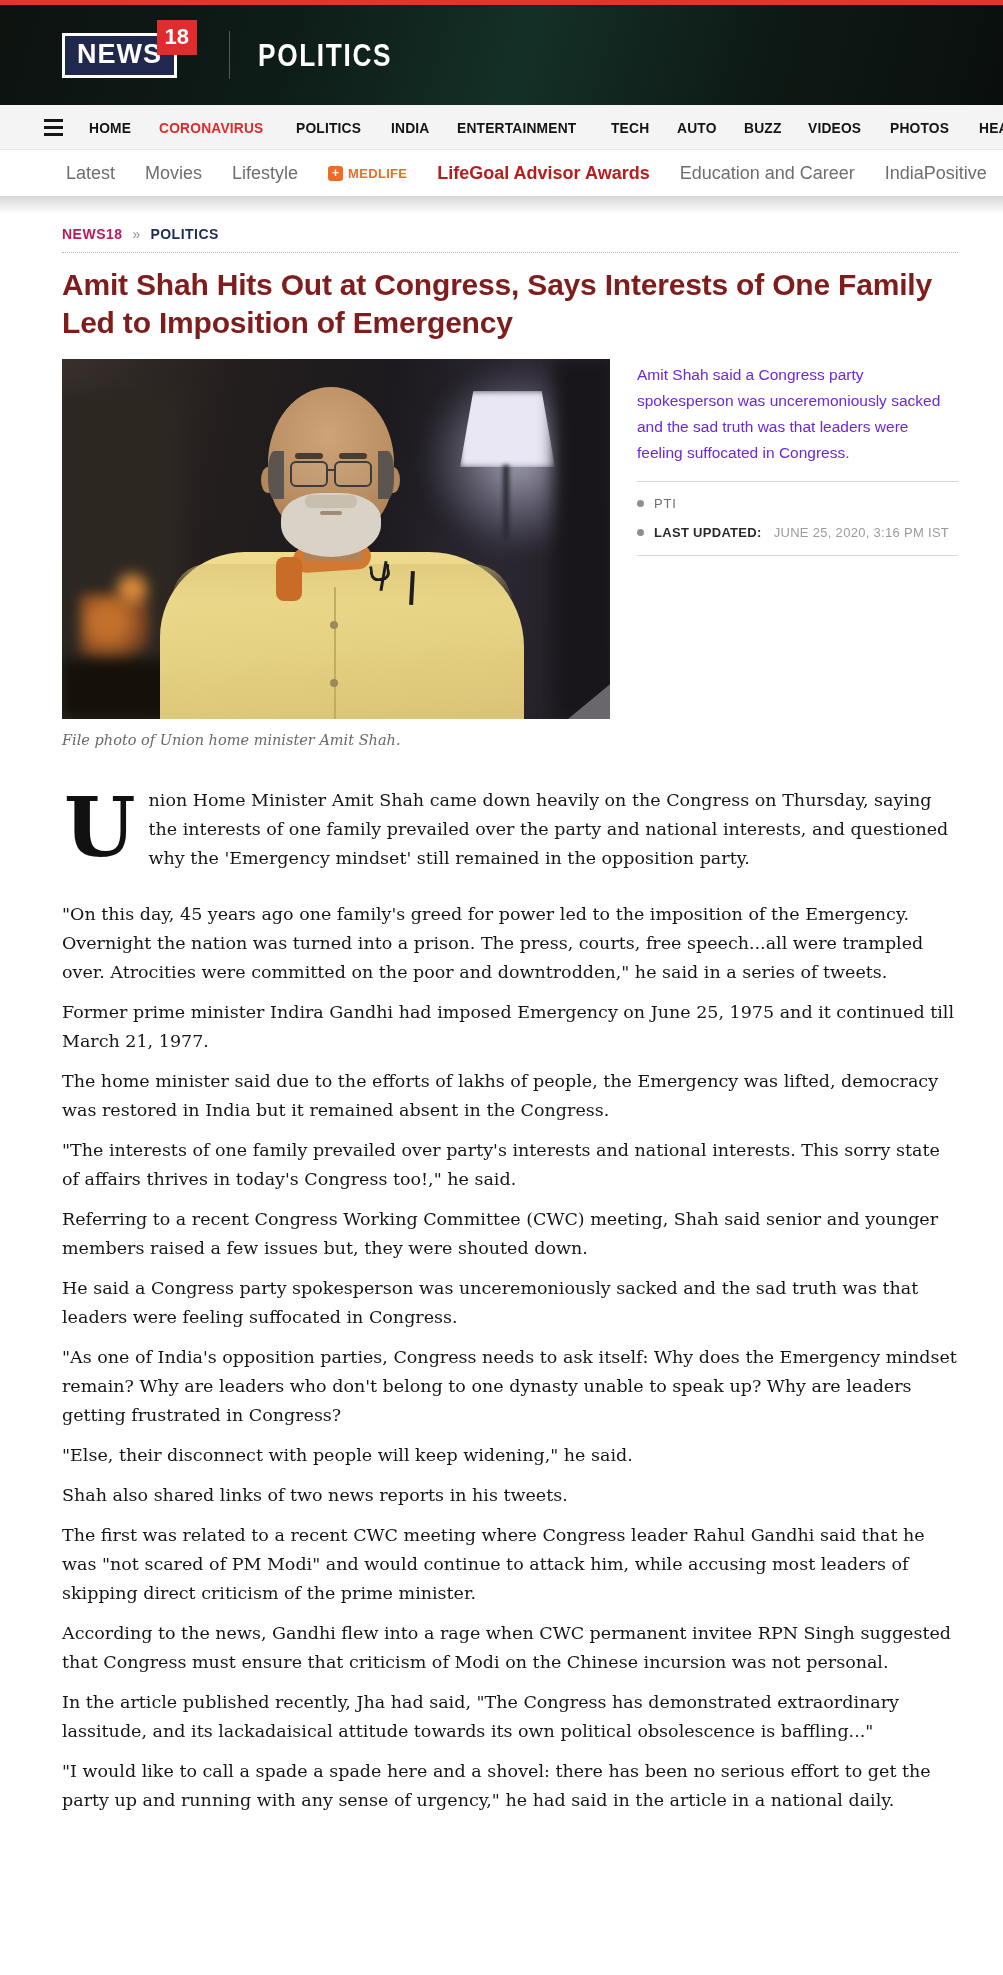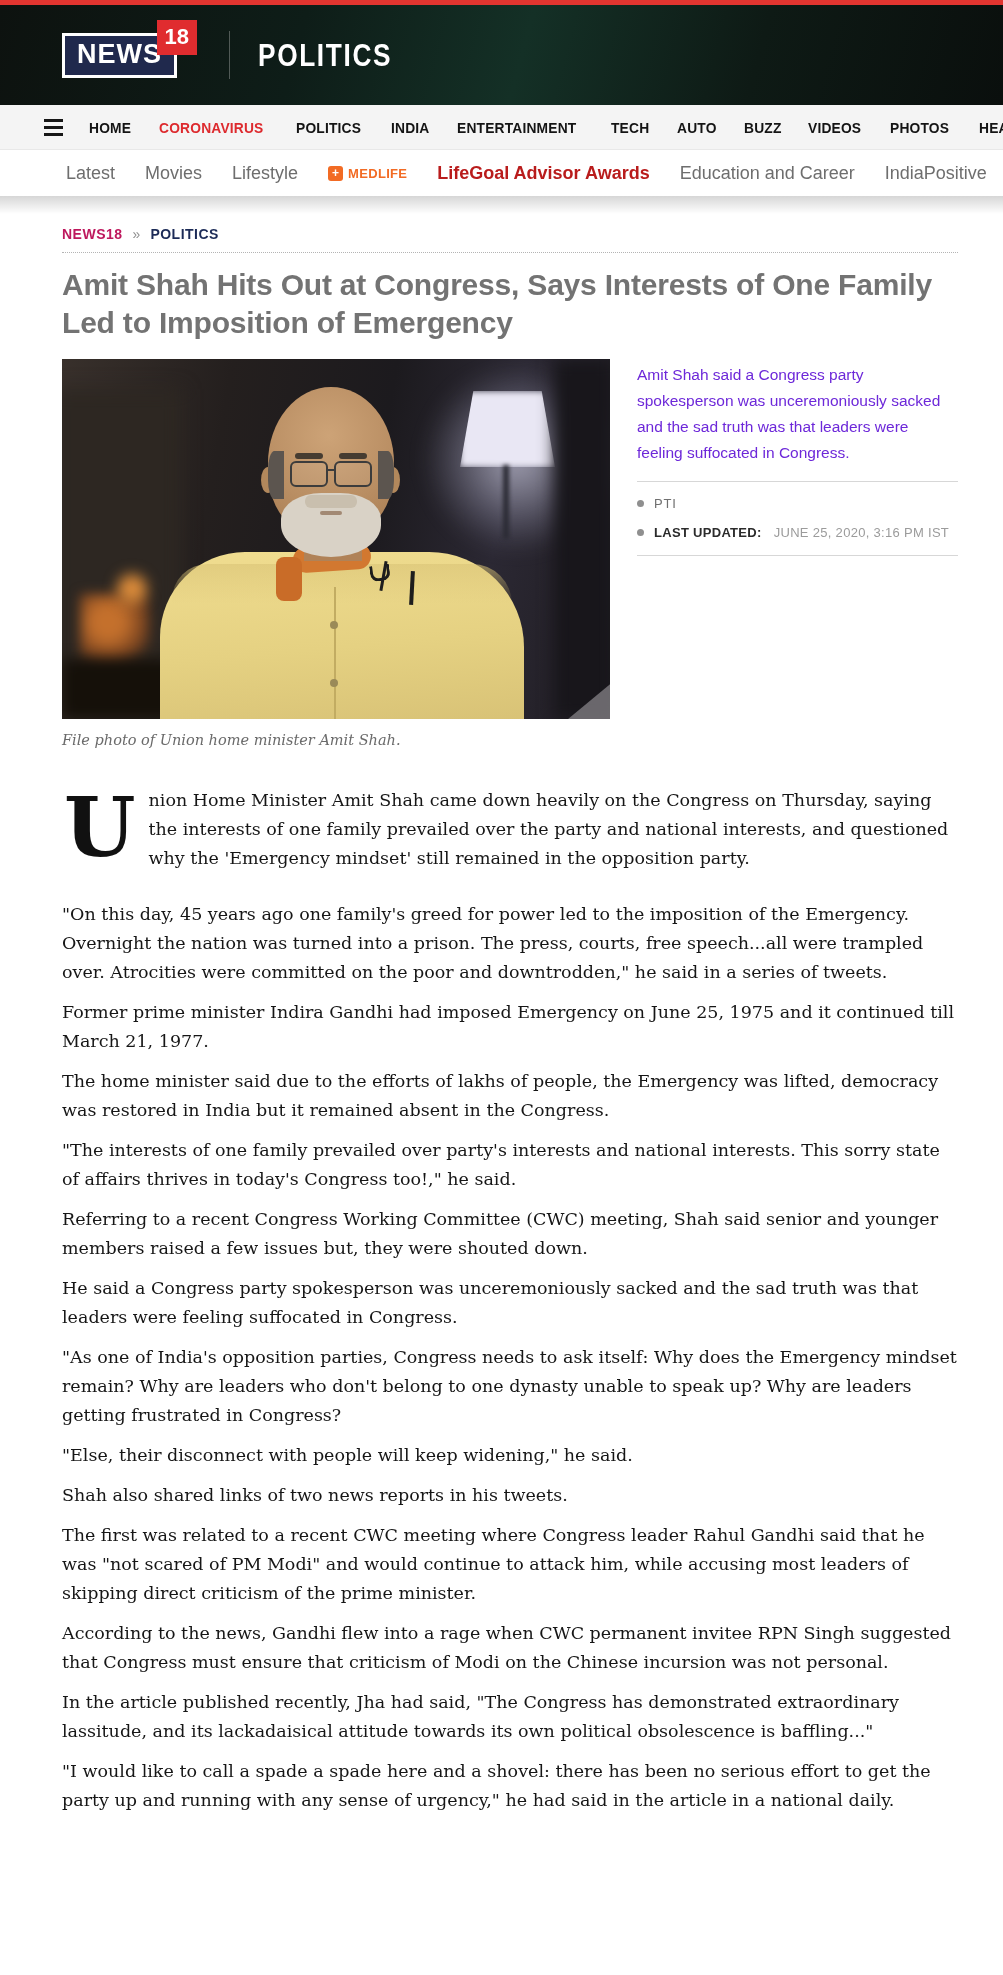--- a/index.html
+++ b/index.html
@@ -42,21 +42,21 @@
   .header-shadow { height:18px; background:linear-gradient(to bottom, rgba(0,0,0,0.16), rgba(0,0,0,0)); }
 
   
   .content { padding:0 45px 30px 62px; }
   .breadcrumb { margin-top:12px; display:flex; align-items:center; gap:10px;
     padding-bottom:10px; border-bottom:1px dotted #b4b4b4; }
   .bc-site { font-size:14px; font-weight:700; color:#be185d; letter-spacing:0.5px; cursor:pointer; }
   .bc-sep { font-size:14px; color:#8f8f8f; }
   .bc-section { font-size:14px; font-weight:700; color:#1c2b57; letter-spacing:0.5px; cursor:pointer; }
 
-  .headline { margin-top:13px; font-size:30px; line-height:38px; font-weight:700; color:#737373;
+  .headline { margin-top:13px; font-size:30px; line-height:38px; font-weight:700; color:#7f1d1d;
     letter-spacing:-0.2px; }
 
   .article-top { display:flex; gap:27px; margin-top:17px; }
   .photo-col { width:548px; flex:none; }
   .meta-col { flex:1; padding-top:3px; }
 
   .summary { font-size:15.5px; line-height:26px; color:#6d28d9; }
   .meta-hr { border:none; border-top:1px solid #d7d7d7; margin-top:15px; }
   .meta-row { display:flex; align-items:center; margin-top:14px; }
   .dot { width:7px; height:7px; border-radius:50%; background:#8f8f8f; margin-right:10px; flex:none; }

